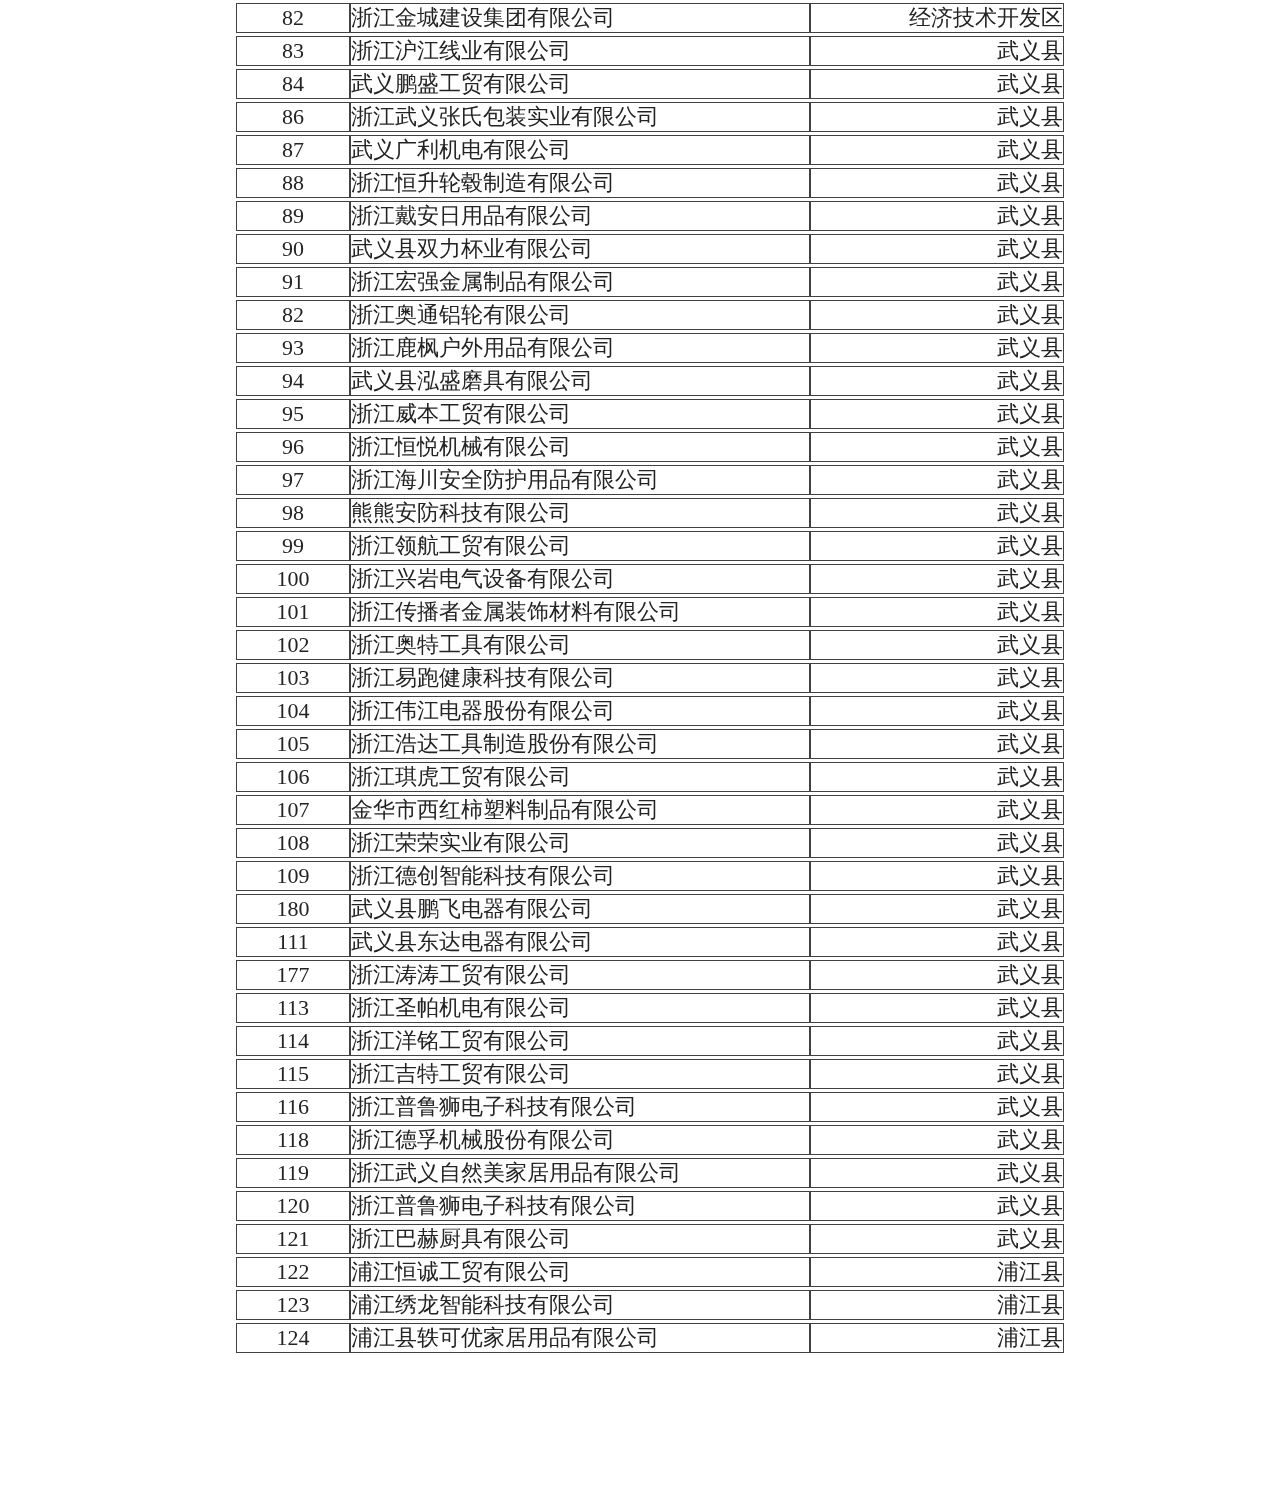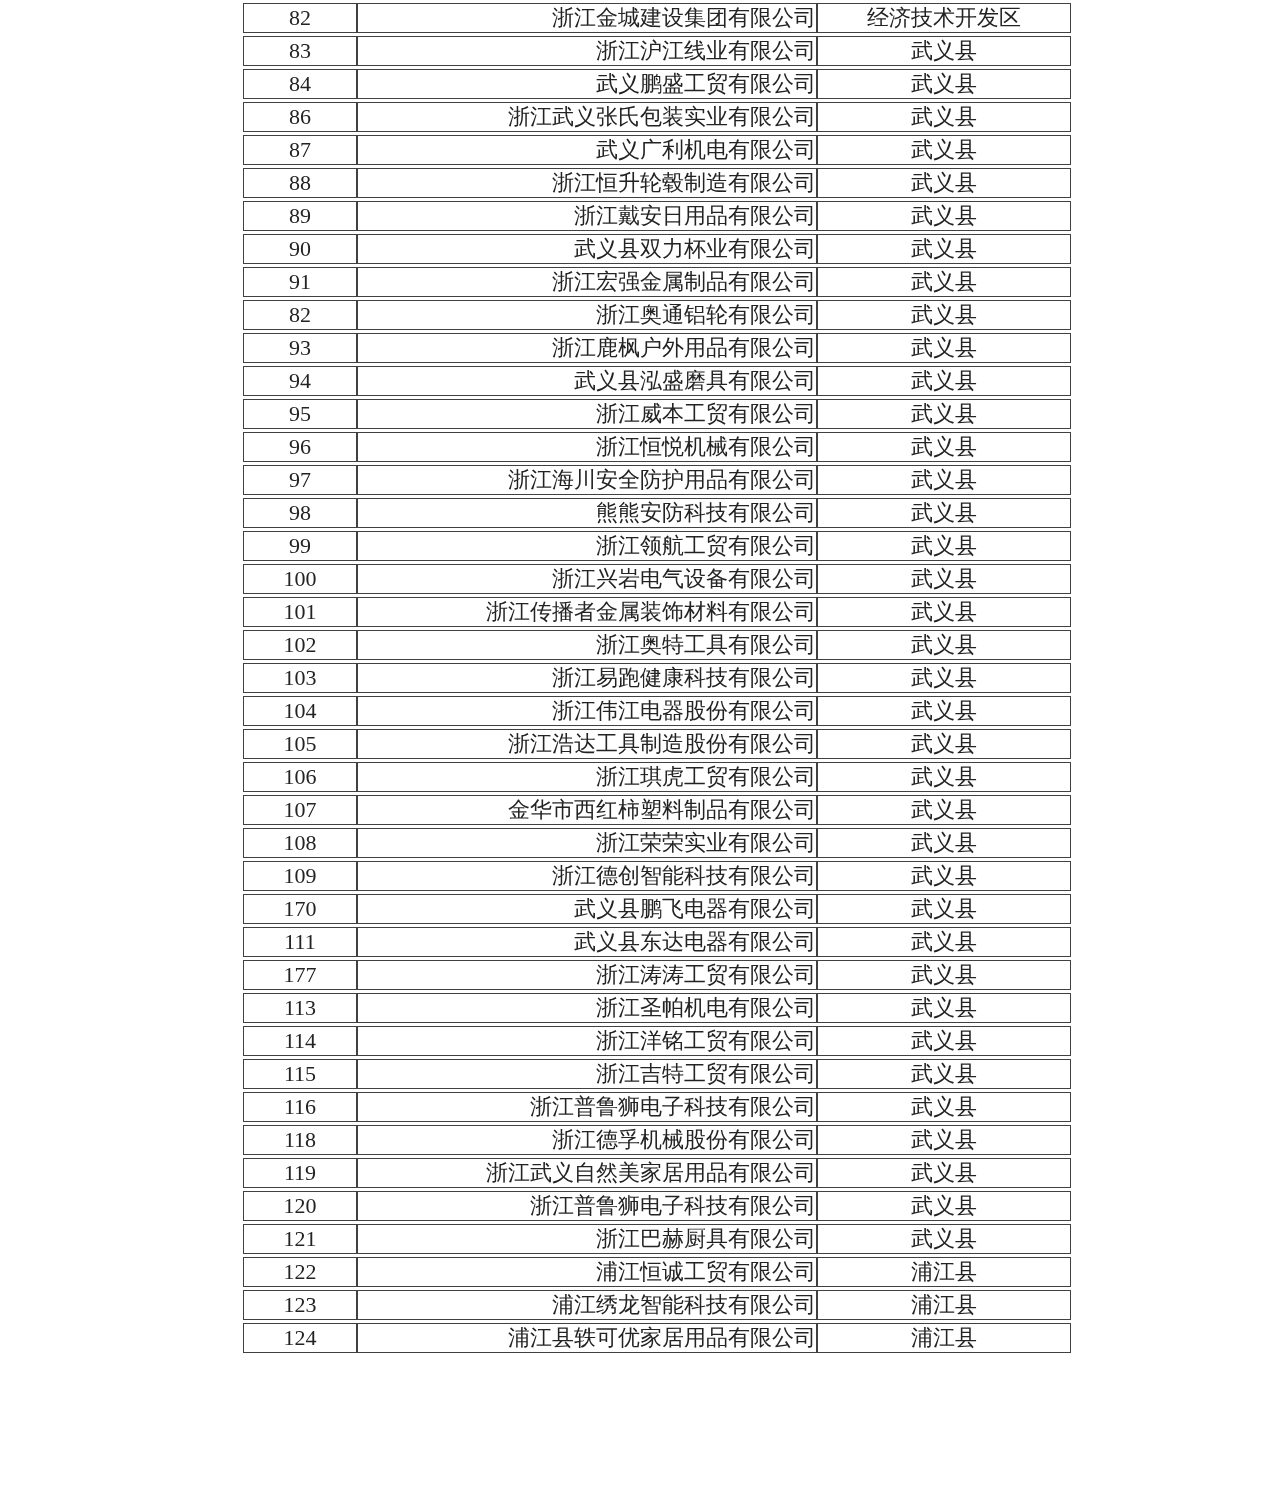--- a/index.html
+++ b/index.html
@@ -10,21 +10,21 @@
   body {
     width: 1280px;
     height: 1494px;
     overflow: hidden;
     font-family: "Liberation Serif", "DejaVu Serif", serif;
     color: #232323;
     position: relative;
   }
   table.company-table {
     position: absolute;
-    left: 217px;
+    left: 210px;
     top: 0px;
     border-collapse: separate;
     border-spacing: 0 3px;
     table-layout: fixed;
     padding-left: 26px;
   }
   table.company-table td {
     border: 1px solid #414141;
     height: 28px;
     font-size: 22px;
@@ -34,26 +34,26 @@
     white-space: nowrap;
     vertical-align: middle;
     background: #ffffff;
   }
   td.row-number-cell {
     width: 112px;
     text-align: center;
   }
   td.company-name-cell {
     width: 458px;
-    text-align: right;
+    text-align: left;
     padding-left: 14px;
   }
   td.district-cell {
     width: 252px;
-    text-align: center;
+    text-align: right;
   }
 </style>
 </head>
 <body>
 
 <table class="company-table">
   <tbody>
       <tr>
         <td class="row-number-cell">82</td>
         <td class="company-name-cell">浙江金城建设集团有限公司</td>
@@ -183,21 +183,21 @@
         <td class="row-number-cell">108</td>
         <td class="company-name-cell">浙江荣荣实业有限公司</td>
         <td class="district-cell">武义县</td>
       </tr>
       <tr>
         <td class="row-number-cell">109</td>
         <td class="company-name-cell">浙江德创智能科技有限公司</td>
         <td class="district-cell">武义县</td>
       </tr>
       <tr>
-        <td class="row-number-cell">170</td>
+        <td class="row-number-cell">180</td>
         <td class="company-name-cell">武义县鹏飞电器有限公司</td>
         <td class="district-cell">武义县</td>
       </tr>
       <tr>
         <td class="row-number-cell">111</td>
         <td class="company-name-cell">武义县东达电器有限公司</td>
         <td class="district-cell">武义县</td>
       </tr>
       <tr>
         <td class="row-number-cell">177</td>

